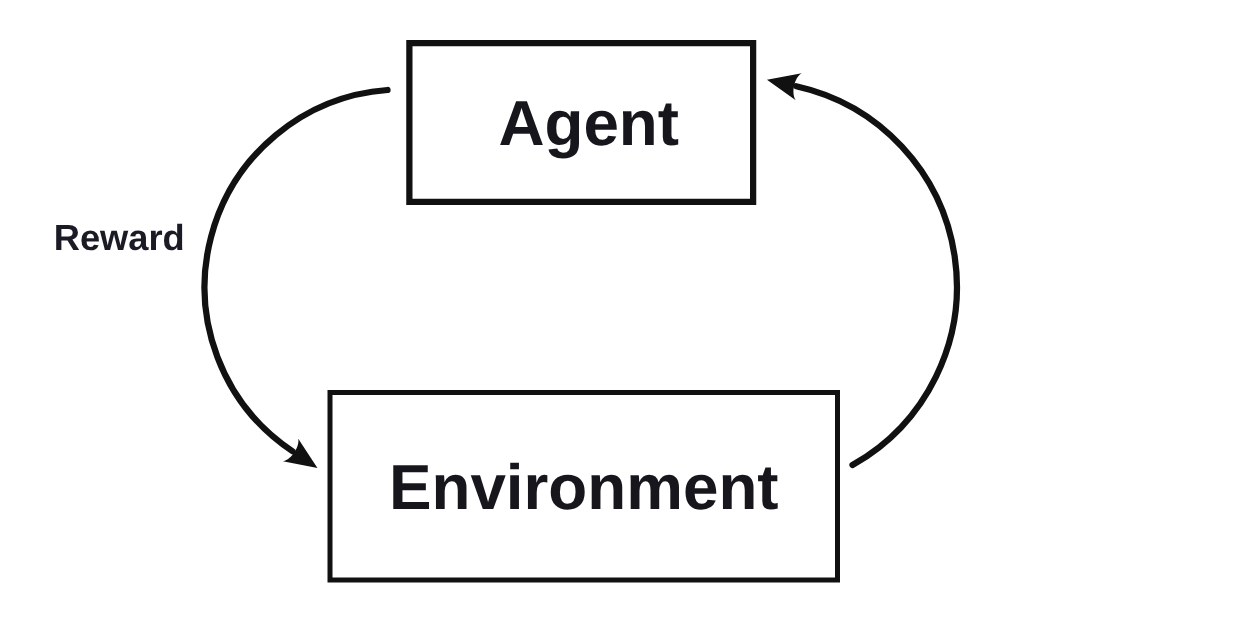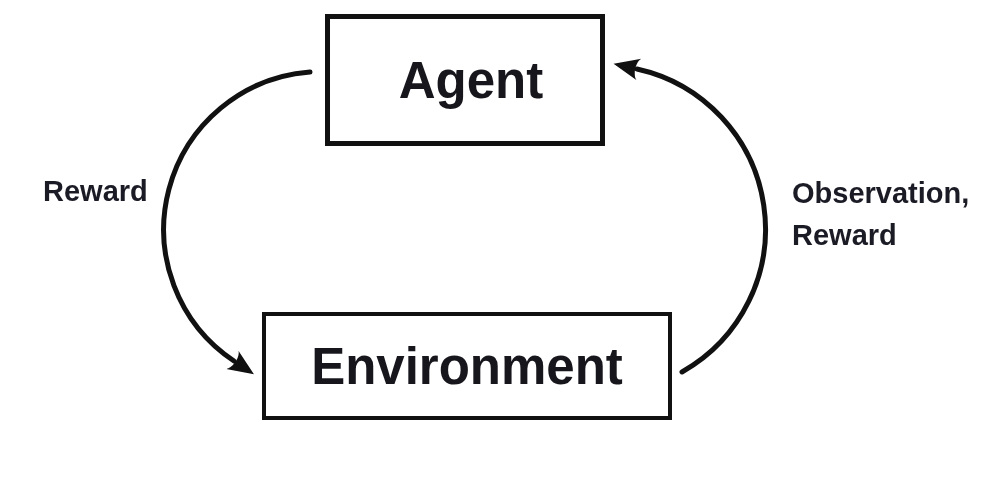--- a/index.html
+++ b/index.html
@@ -20,29 +20,29 @@
   .node {
     position: absolute;
     background: #ffffff;
     display: flex;
     align-items: center;
     justify-content: center;
     font-weight: bold;
     color: #16161c;
   }
   .node-agent {
-    left: 325px; top: 14px;
+    left: 325px; top: 32px;
     width: 280px; height: 132px;
     border: 5px solid #111111;
     font-size: 51px;
     padding-left: 12px;
   }
   .node-environment {
     left: 262px; top: 312px;
-    width: 410px; height: 108px;
+    width: 410px; height: 154px;
     border: 4px solid #111111;
     font-size: 51px;
   }
   .edge-label {
     position: absolute;
     font-weight: bold;
     color: #1b1b26;
     font-size: 29px;
     line-height: 42px;
     white-space: nowrap;
@@ -73,18 +73,14 @@
   </div>
 
   <div class="node node-environment">
     <span>Environment</span>
   </div>
 
   <div class="edge-label label-action">
     <span>Reward</span>
   </div>
 
-  <div class="edge-label label-observation">
-    <span class="line">Observation,</span>
-    <span class="line">Reward</span>
-  </div>
 
 </div>
 
 </body></html>

